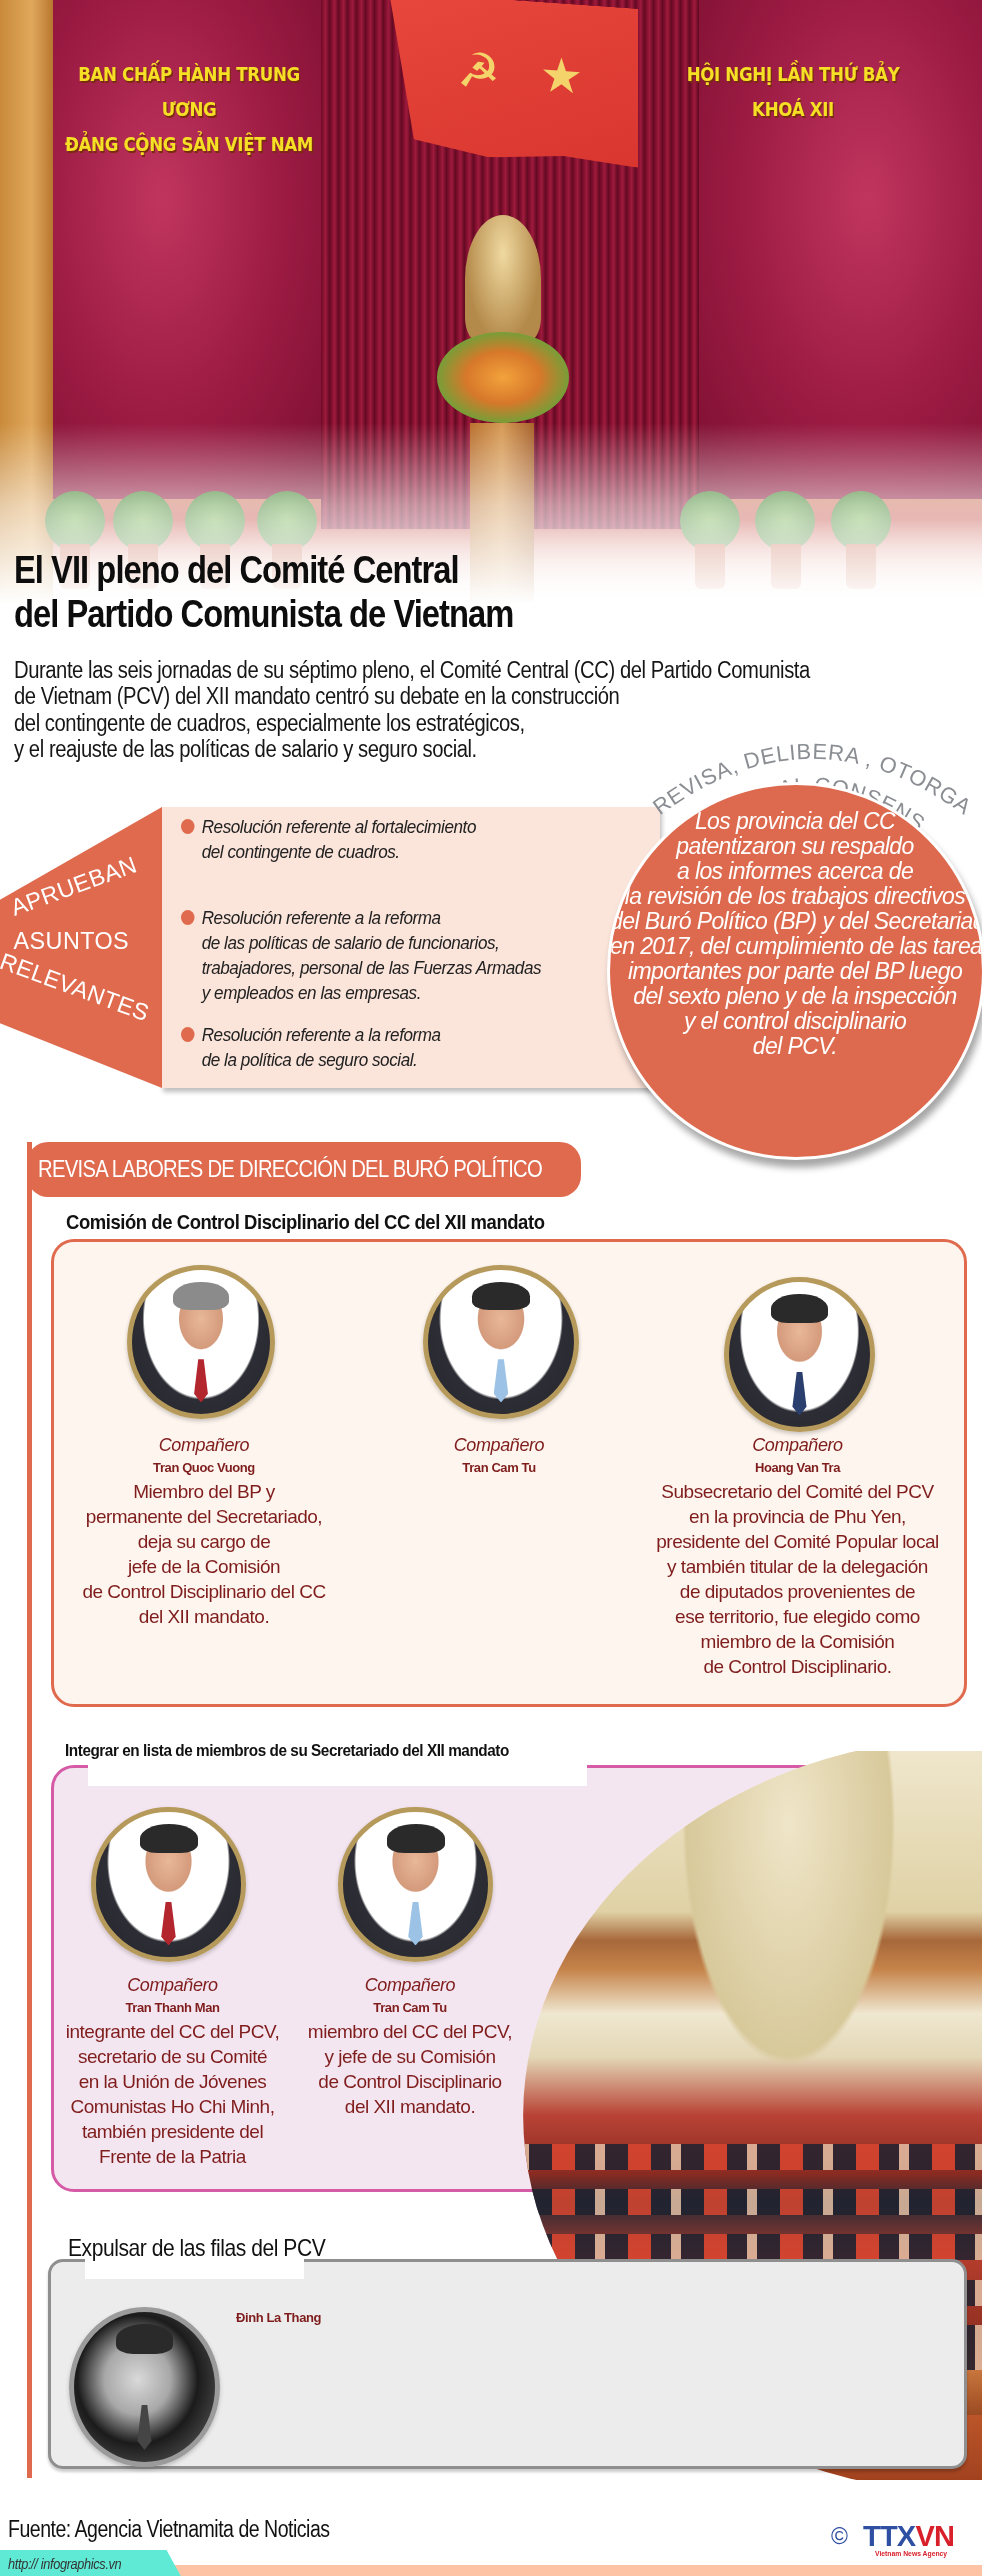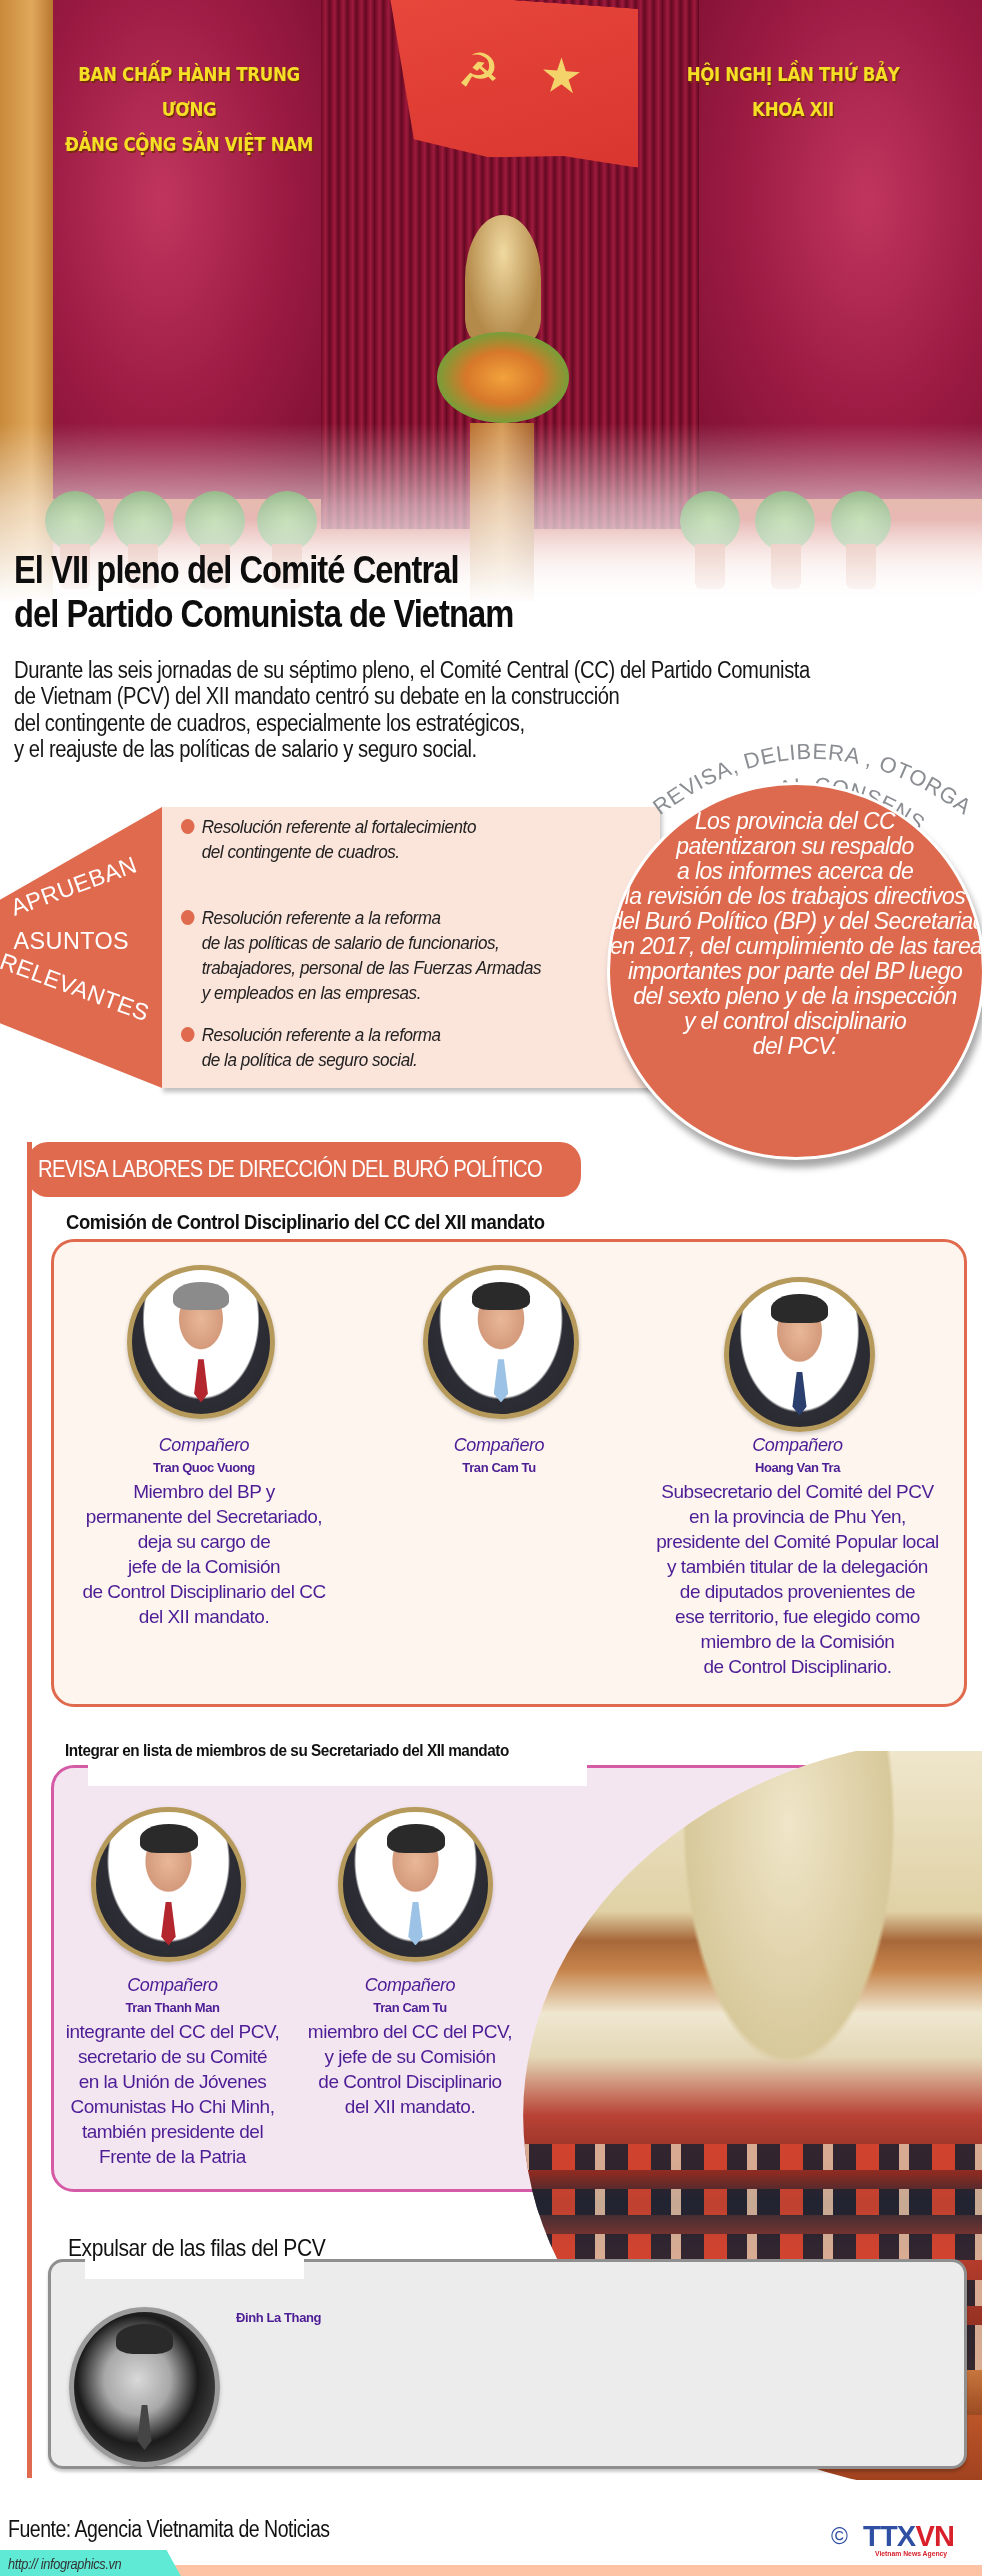--- a/index.html
+++ b/index.html
@@ -102,21 +102,21 @@
     box-shadow: 0 2.3px 4.5px rgba(0,0,0,0.2); overflow: hidden; }
   .portrait::before { content: ""; position: absolute; left: 30%; top: 8%; width: 40%; height: 20%;
     border-radius: 50% 50% 30% 30%; background: #2a2a2a; }
   .portrait::after { content: ""; position: absolute; left: 45%; top: 62%; width: 10%; height: 30%;
     background: #b3262e; clip-path: polygon(30% 0, 70% 0, 100% 80%, 50% 100%, 0 80%); }
   .portrait.grey-hair::before { background: #8b8b8b; }
   .portrait.blue-tie::after { background: #9cc3e6; }
   .portrait.navy-tie::after { background: #2b3f6e; }
   .portrait.bw { filter: grayscale(1); background: radial-gradient(ellipse at 45% 45%, #d9d9d9 0%, #a8a8a8 30%, #1b1b1b 55%, #6d6d6d 100%); }
 
-  .person { position: absolute; text-align: center; color: #4c1d95; }
+  .person { position: absolute; text-align: center; color: #7f1d1d; }
   .person .role { font-style: italic; font-size: 18px; line-height: 22px; letter-spacing: -0.4px; }
   .person .pname { font-weight: bold; font-size: 13px; line-height: 23px; letter-spacing: -0.4px; }
   .person .desc { font-size: 19px; line-height: 25px; letter-spacing: -0.5px; }
   .person .desc span { display: block; white-space: nowrap; }
 
   .person-left { text-align: left; }
 
   
   .voting { position: absolute; left: 499px; top: 1751px; width: 483px; height: 729px; overflow: hidden;
     clip-path: ellipse(95% 52% at 100% 50%); 

